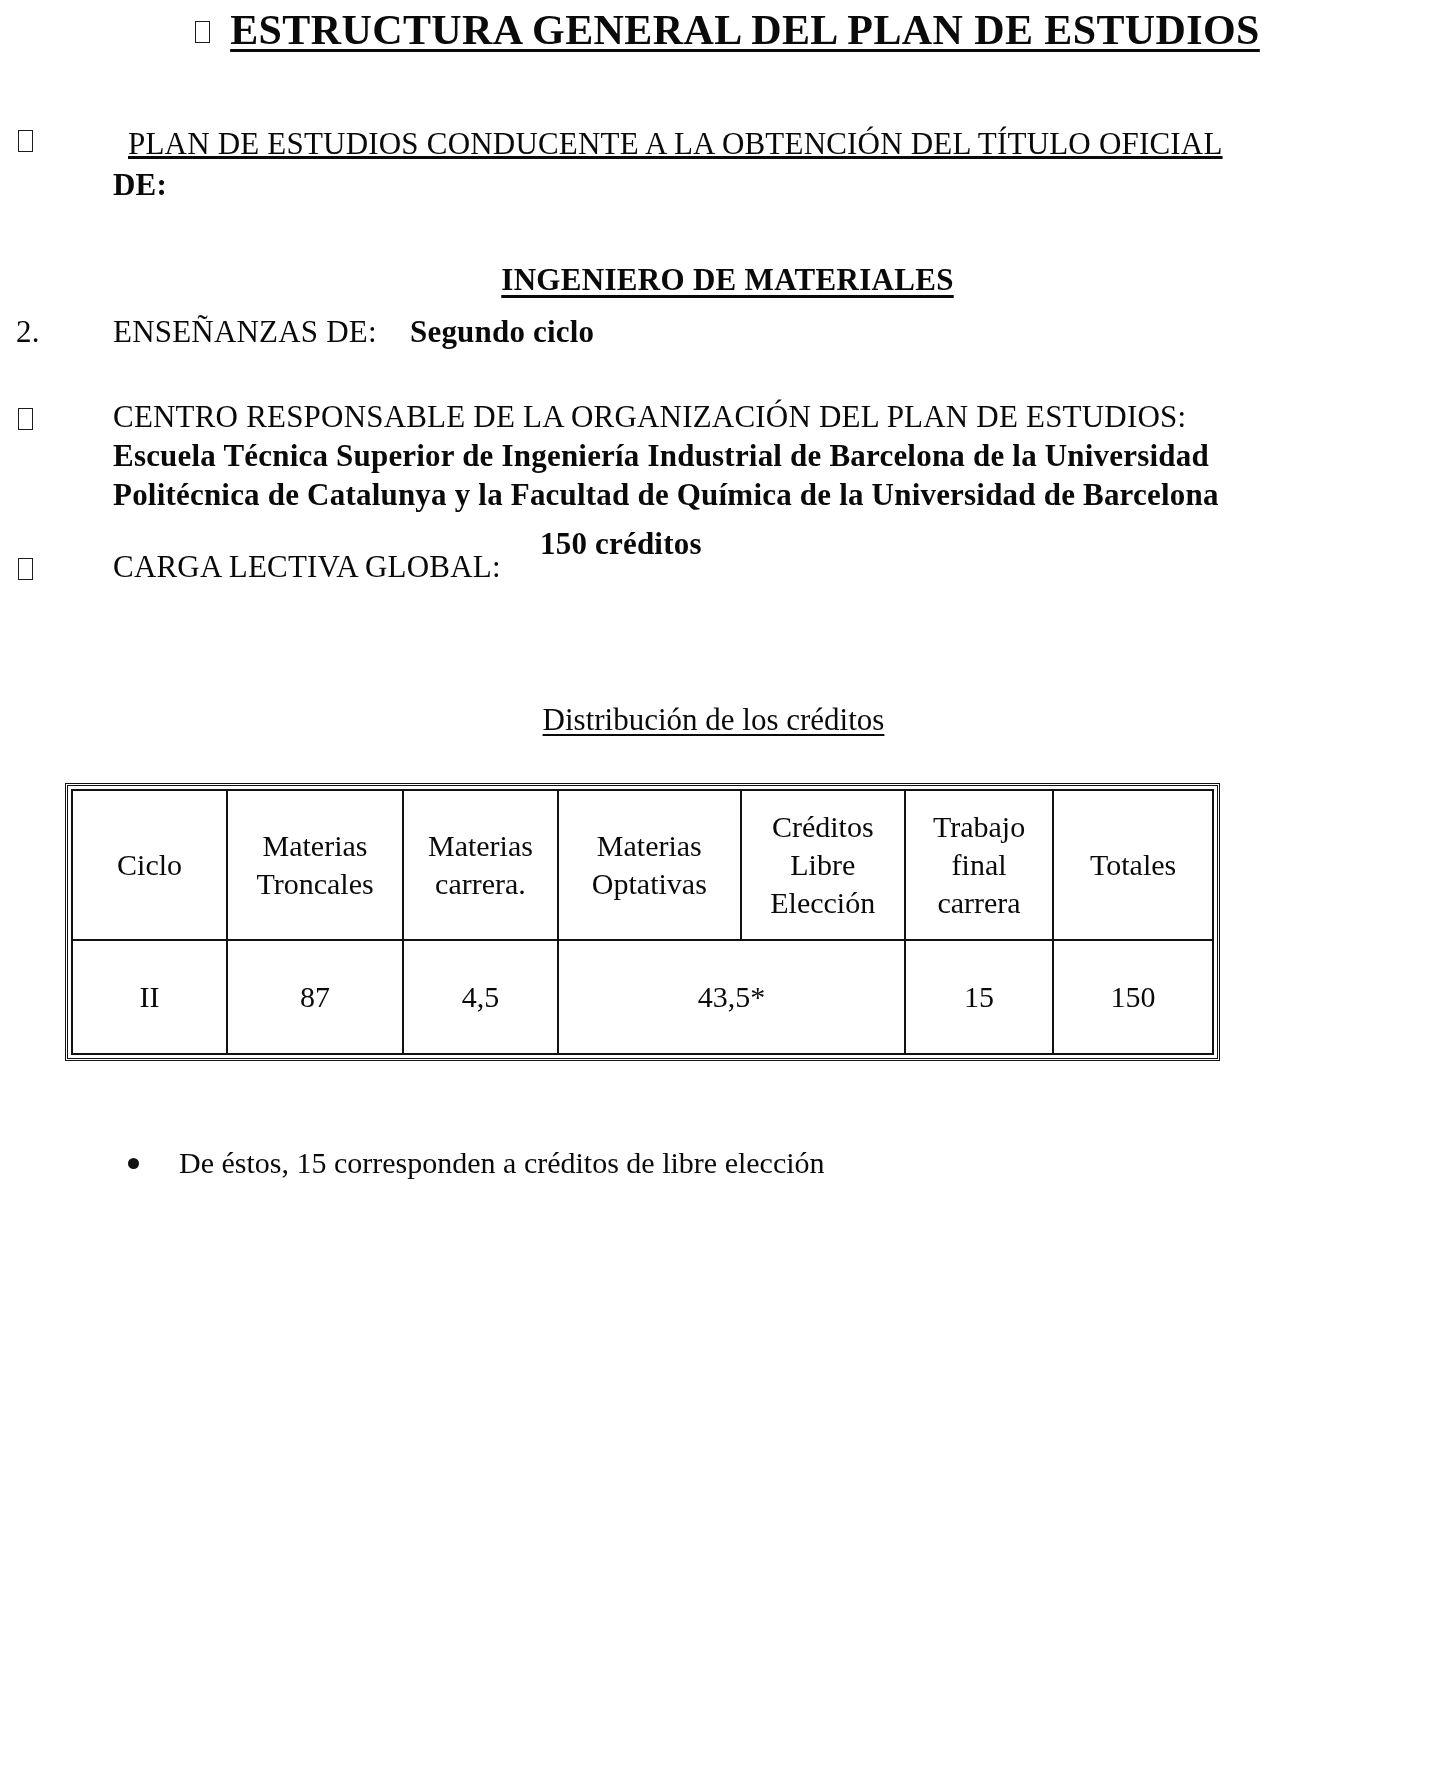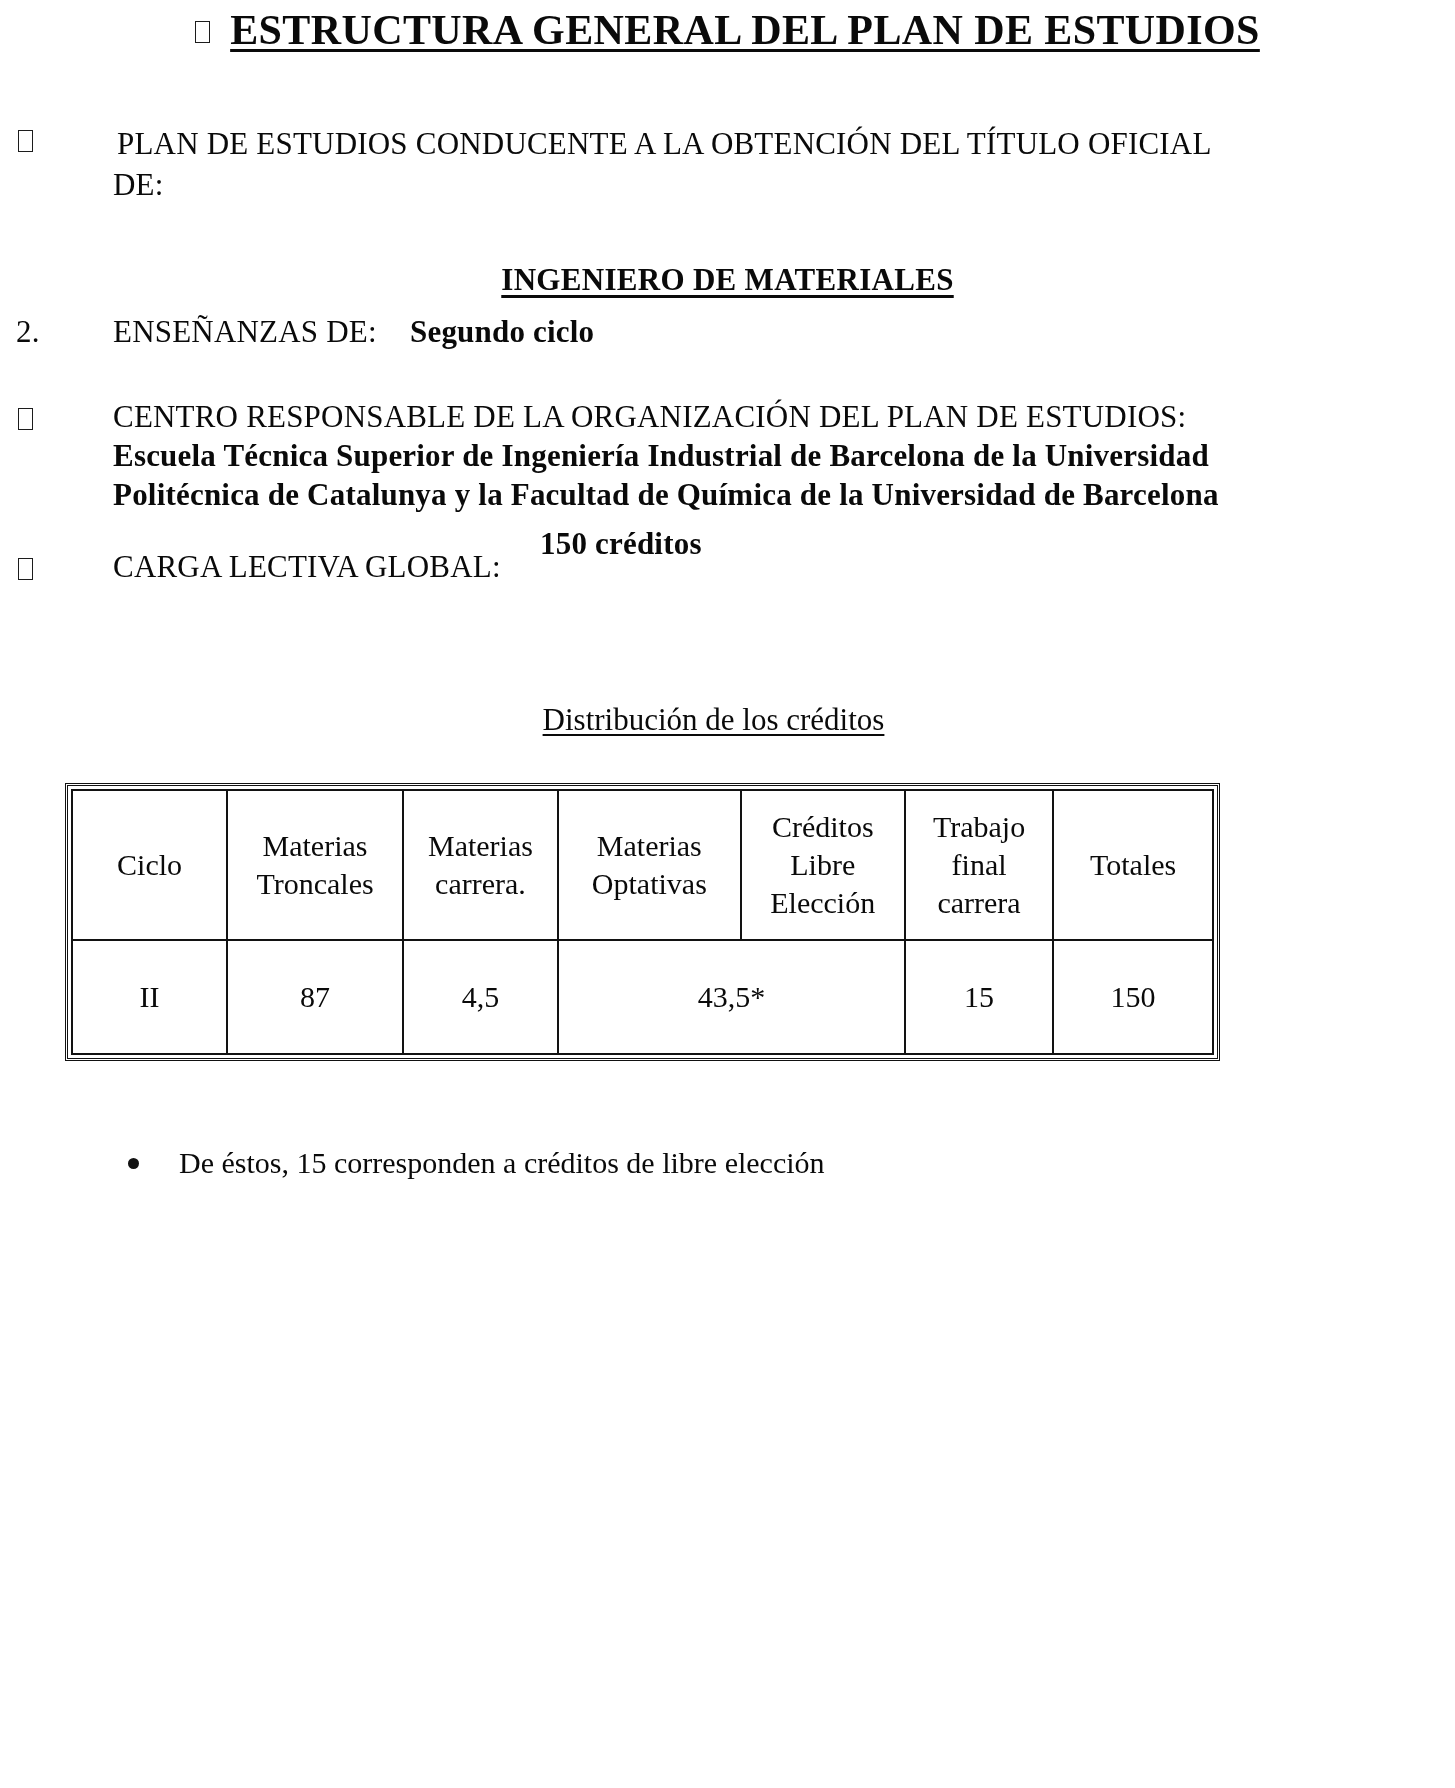--- a/index.html
+++ b/index.html
@@ -152,22 +152,22 @@
 
 <div class="page">
 
   <div id="doc-title">
     <span class="marker-box"></span><span class="ttxt">ESTRUCTURA GENERAL DEL PLAN DE ESTUDIOS</span>
   </div>
 
   <div class="marker" style="left:18px; top:128px;">
     <span class="marker-box"></span>
   </div>
-  <div class="line" style="left:117px; top:122px;">PLAN DE ESTUDIOS CONDUCENTE A LA OBTENCIÓN DEL TÍTULO OFICIAL</div>
-  <div class="line" style="left:113px; top:163px;">DE:</div>
+  <div class="line" style="left:128px; top:122px;text-decoration:underline;">PLAN DE ESTUDIOS CONDUCENTE A LA OBTENCIÓN DEL TÍTULO OFICIAL</div>
+  <div class="line" style="left:113px; top:163px;font-weight:bold;">DE:</div>
 
   <div id="degree-heading">
     <span>INGENIERO DE MATERIALES</span>
   </div>
 
   <div class="line" style="left:16px; top:310px;">2.</div>
   <div class="line" style="left:113px; top:310px;">ENSEÑANZAS DE:</div>
   <div class="line bold" style="left:410px; top:310px;">Segundo ciclo</div>
 
   <div class="marker" style="left:18px; top:406px;">

